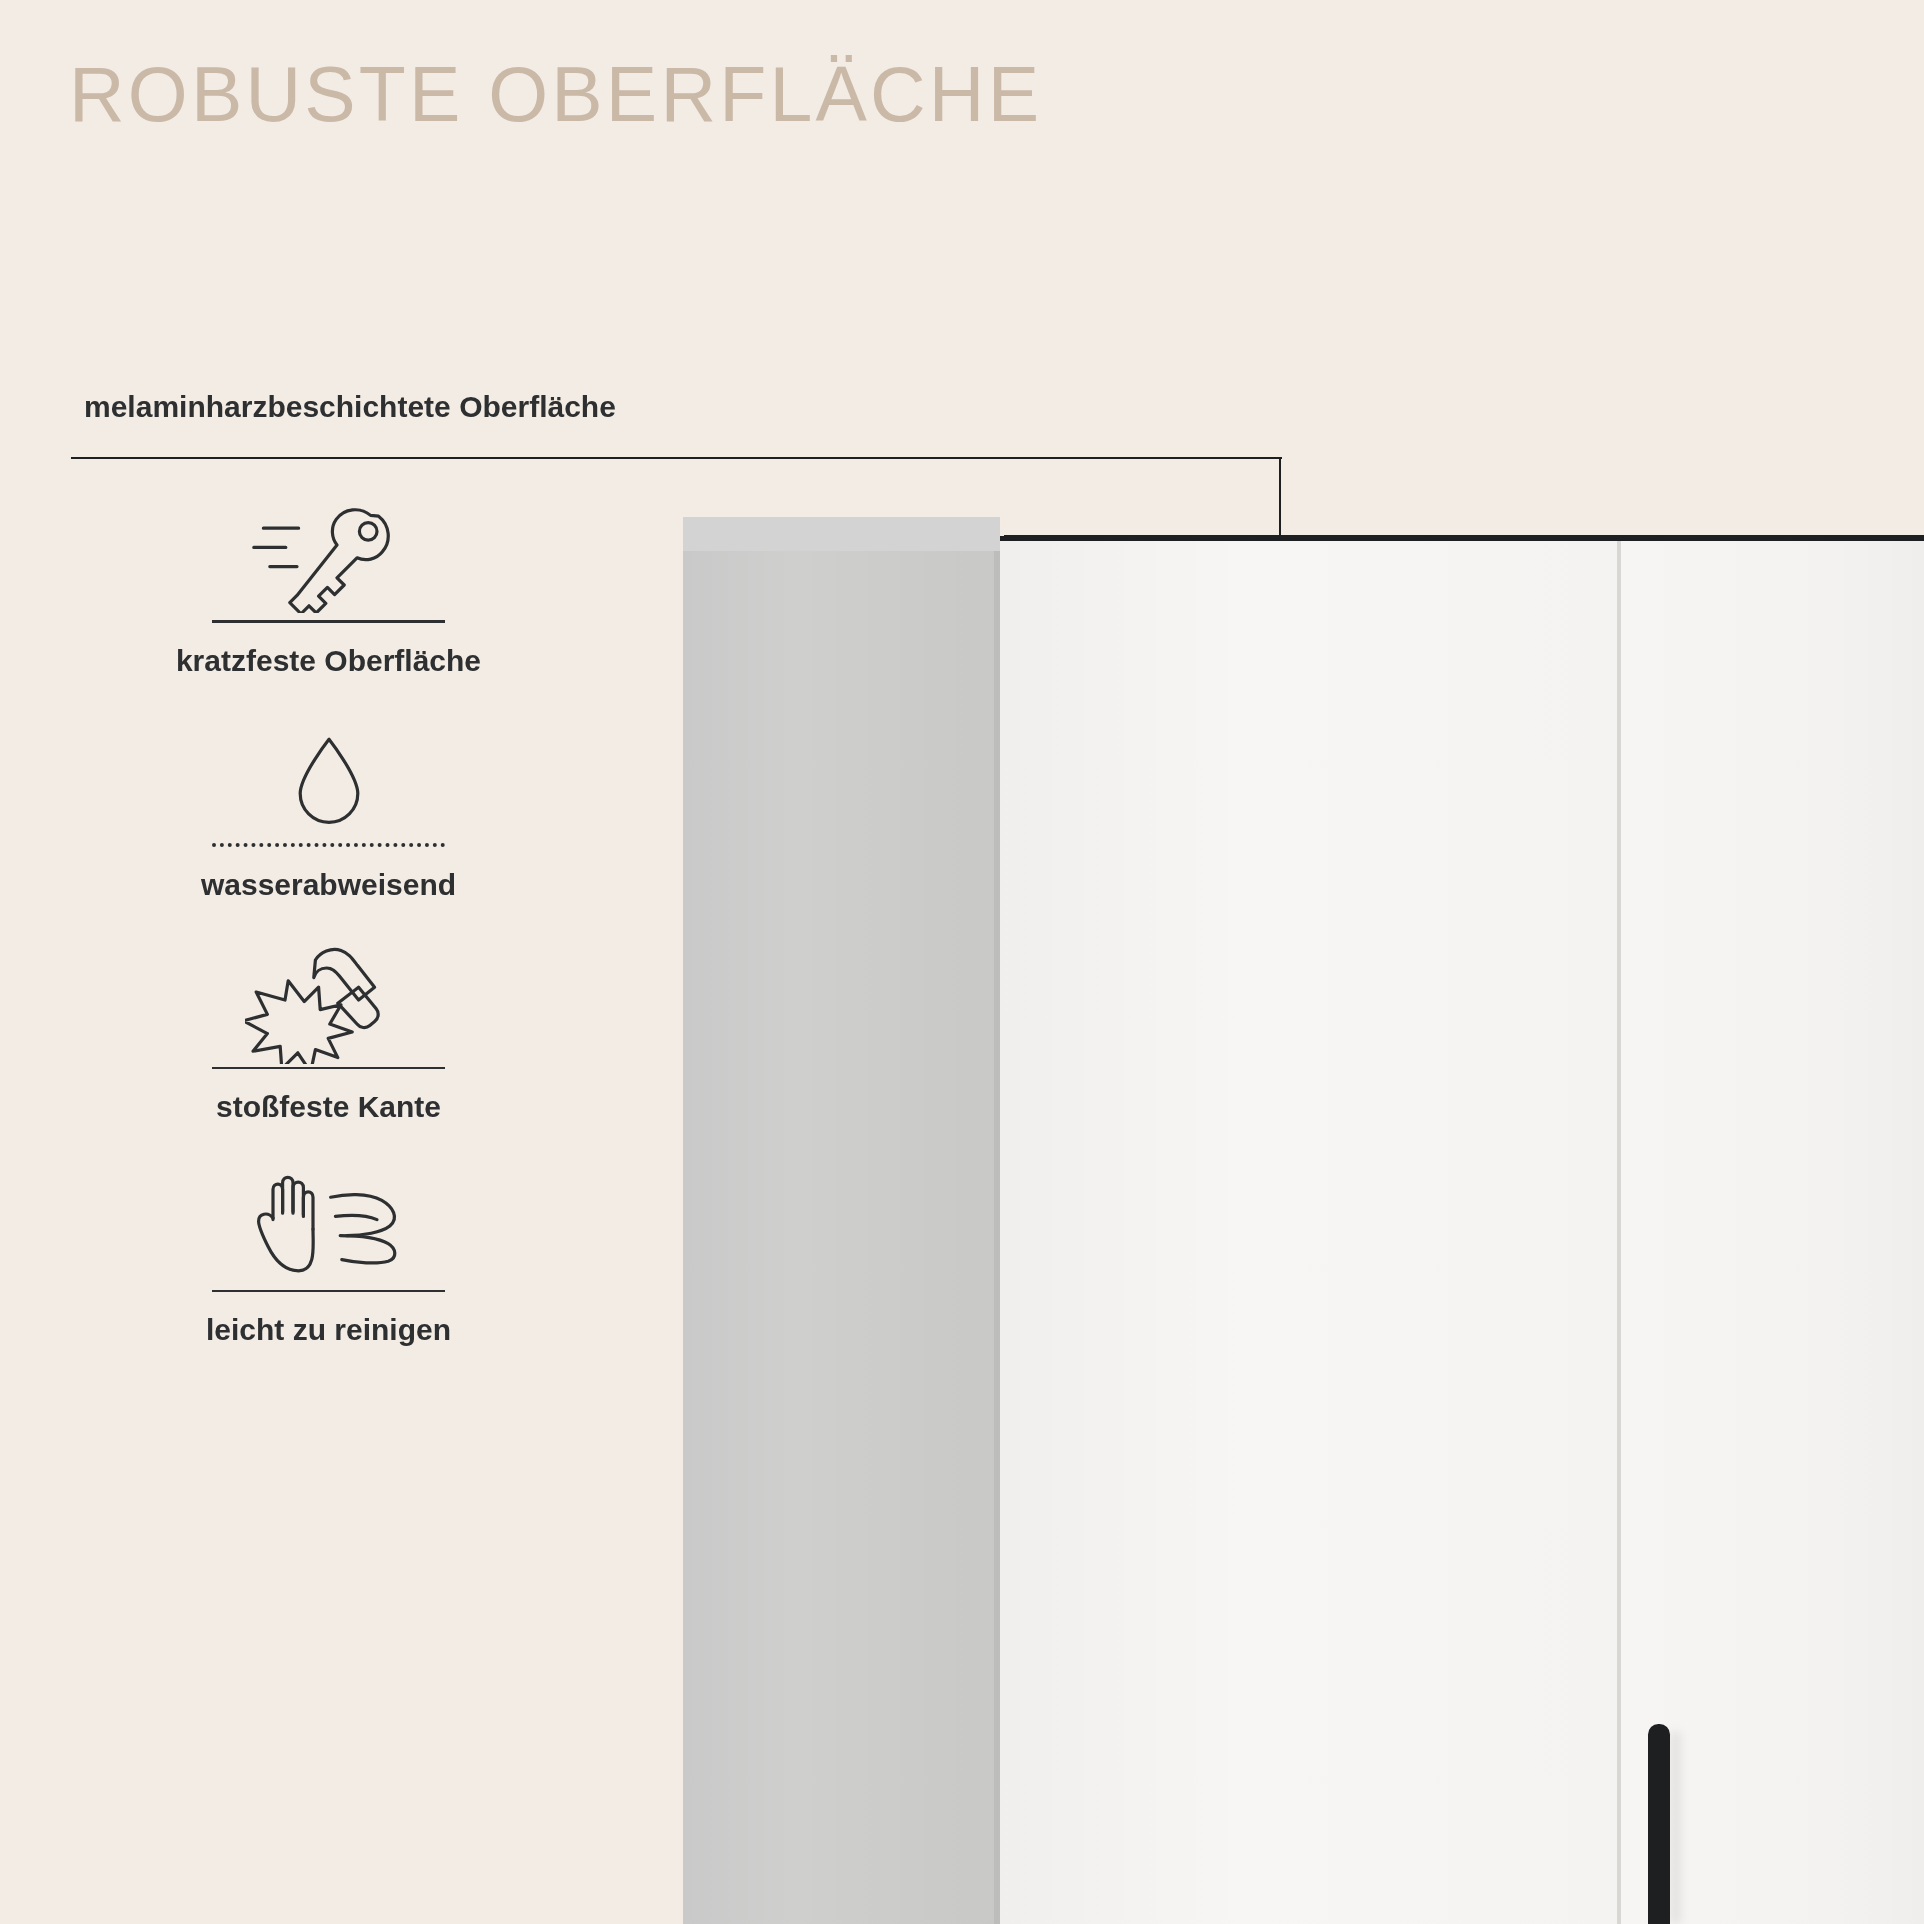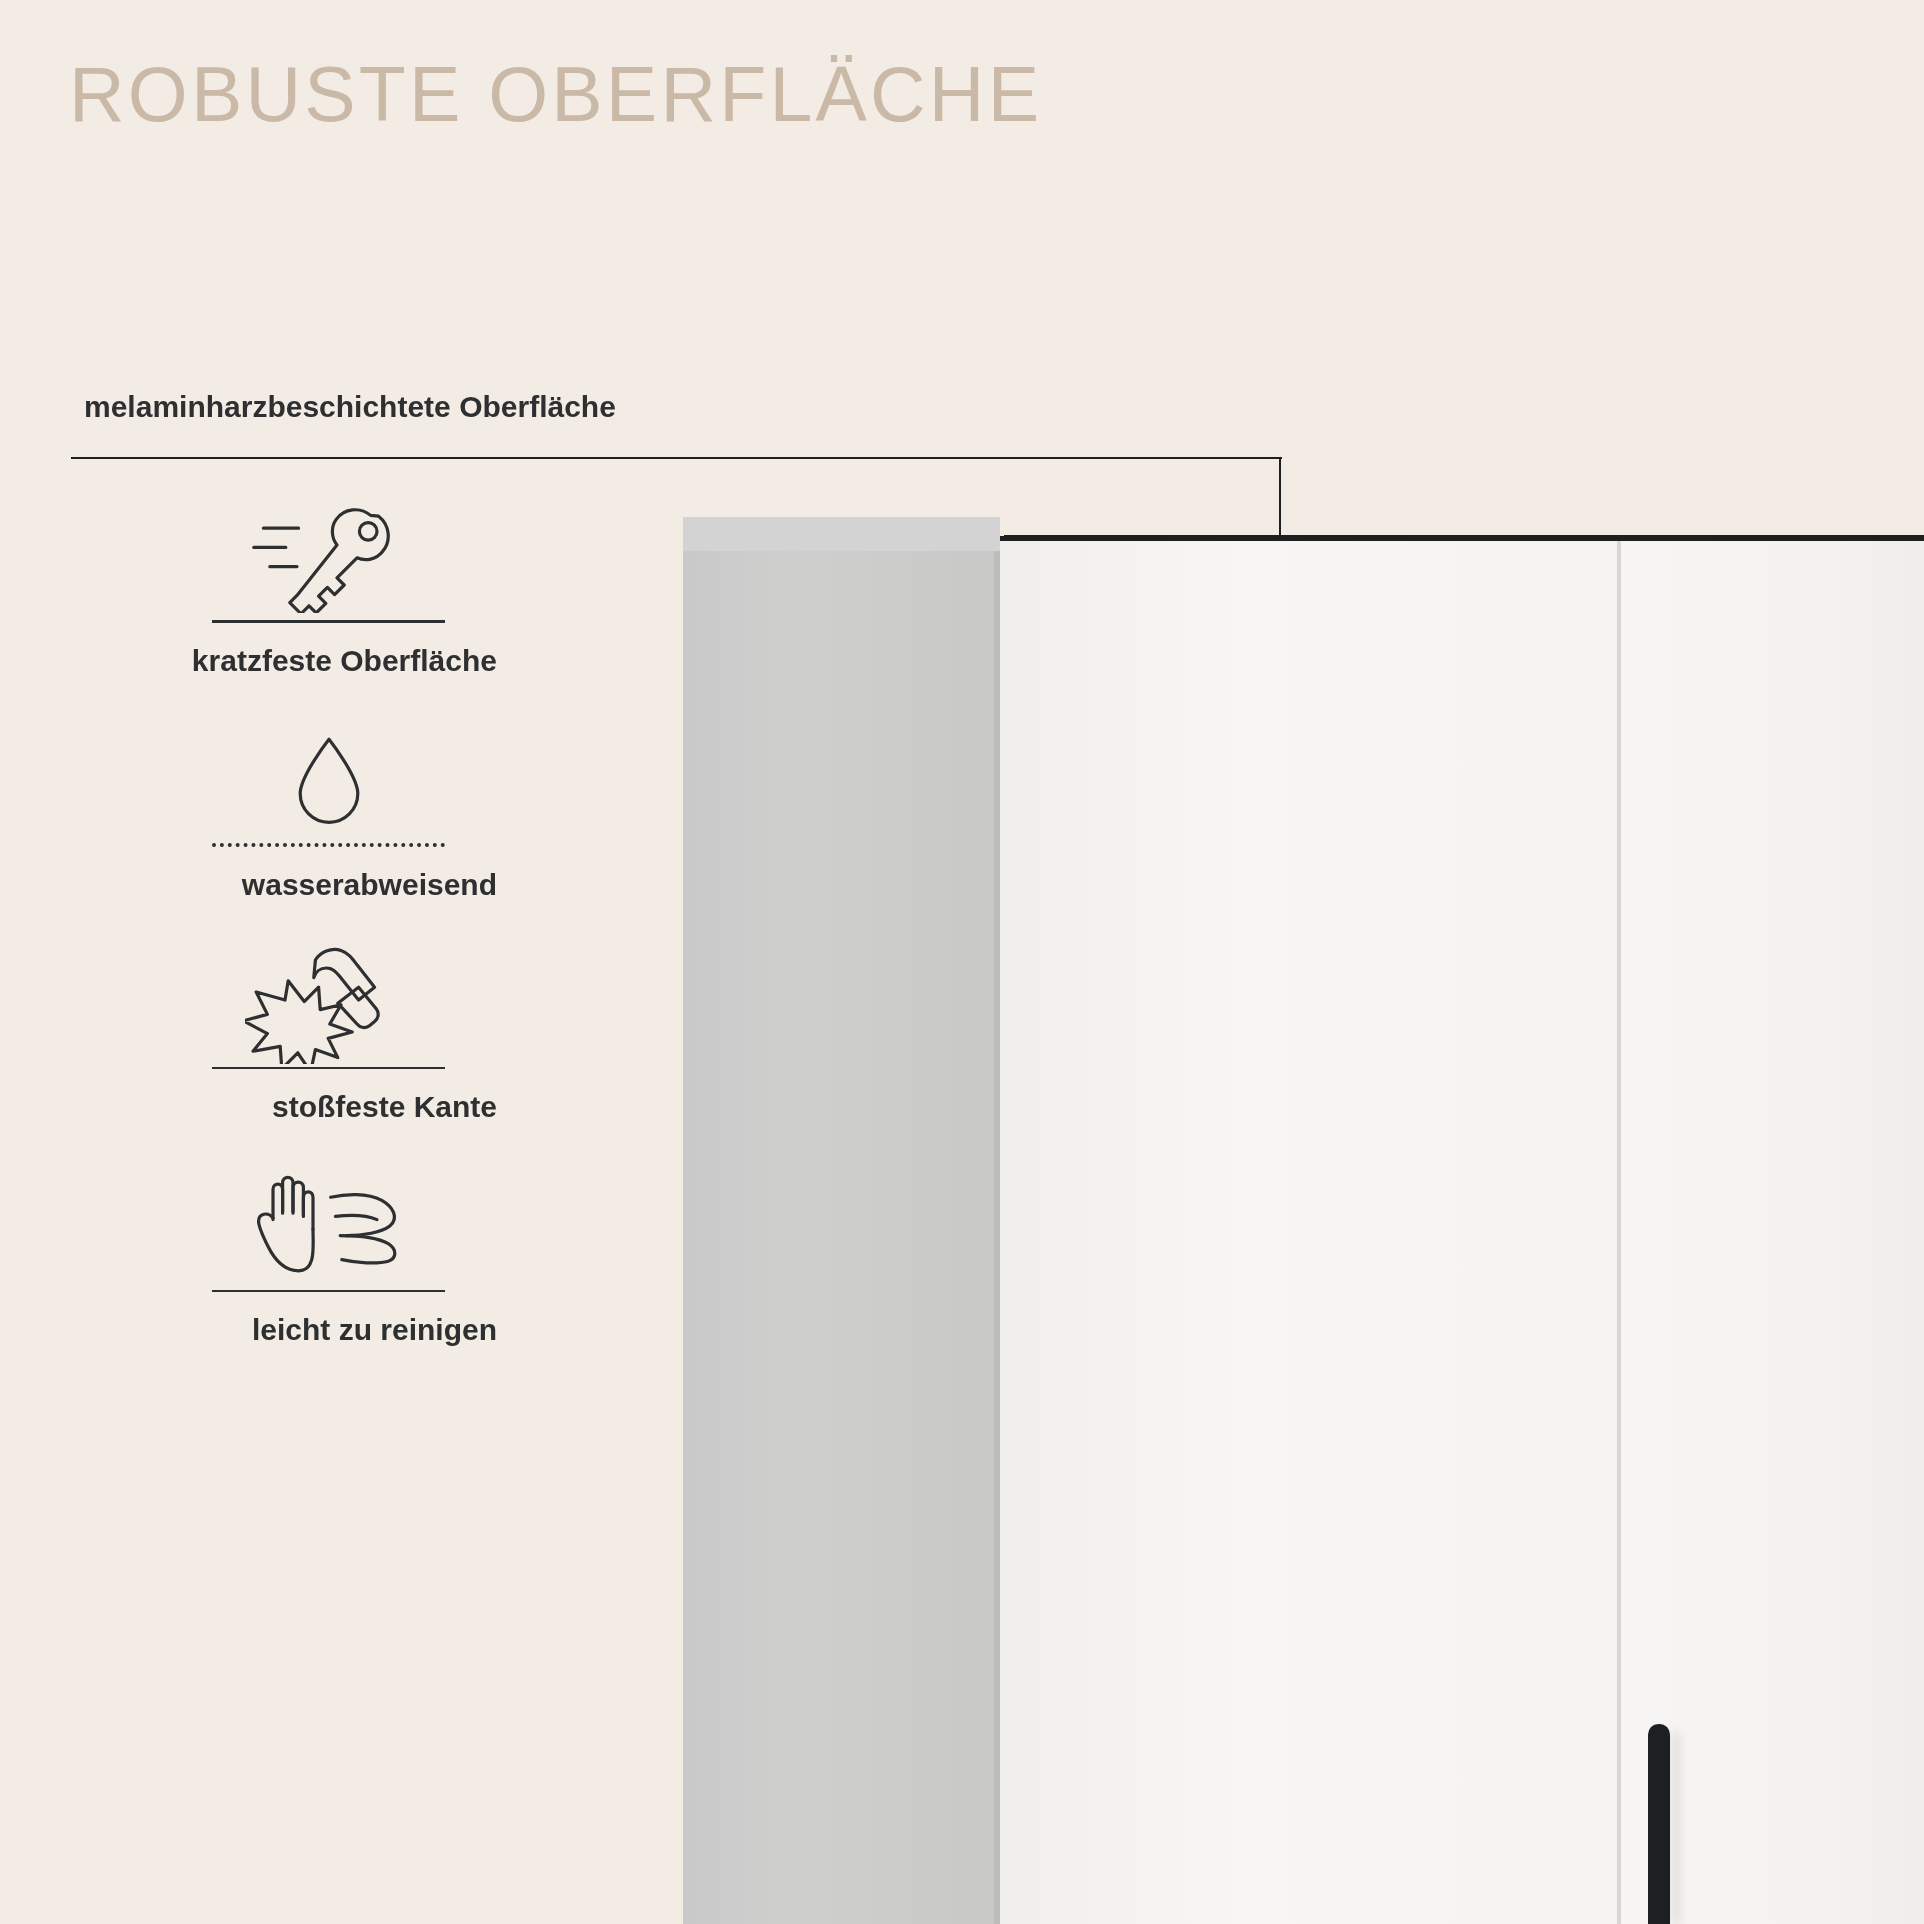--- a/index.html
+++ b/index.html
@@ -109,21 +109,20 @@
     height: 0;
     background: none;
     border-top: 4px dotted #2d2f31;
   }
   .feature .caption {
     margin-top: 21px;
     font-size: 30px;
     font-weight: bold;
     color: #2d2f31;
     white-space: nowrap;
-    text-align: right;
   }
   .feature + .feature { margin-top: 42px; }
 
   
   .furniture {
     position: absolute;
     left: 683px;
     top: 517px;
     width: 1242px;
     height: 1408px;

